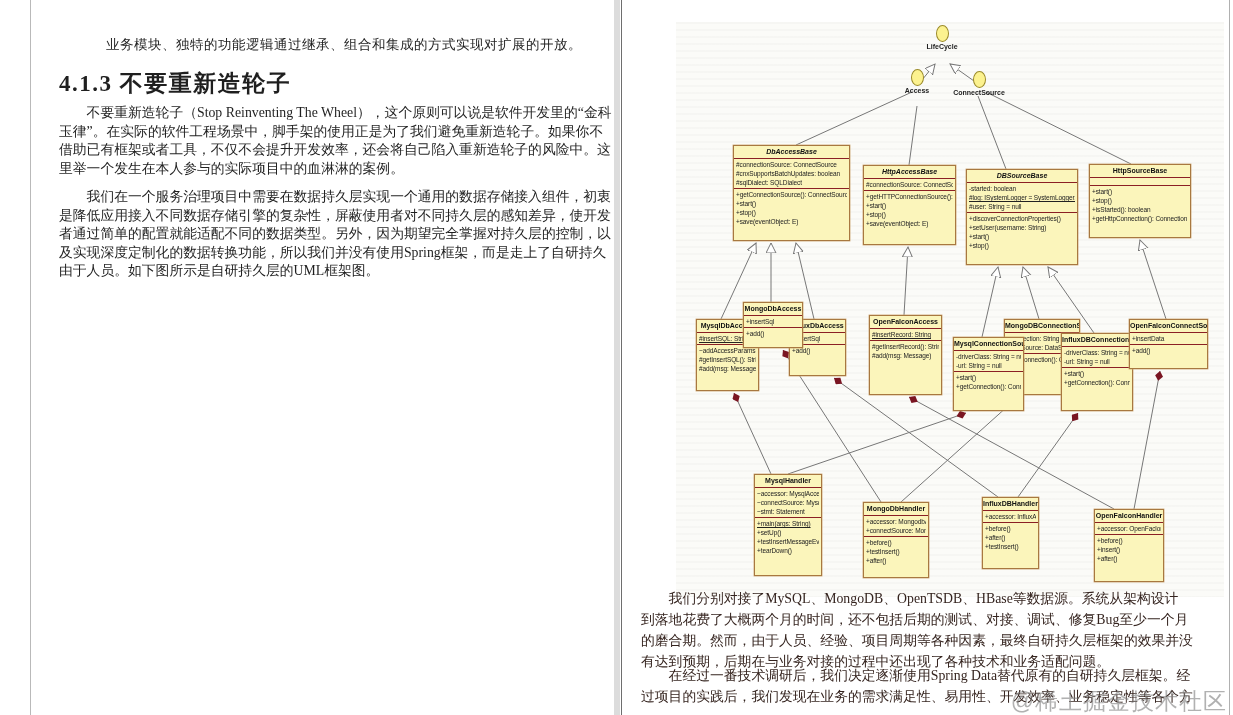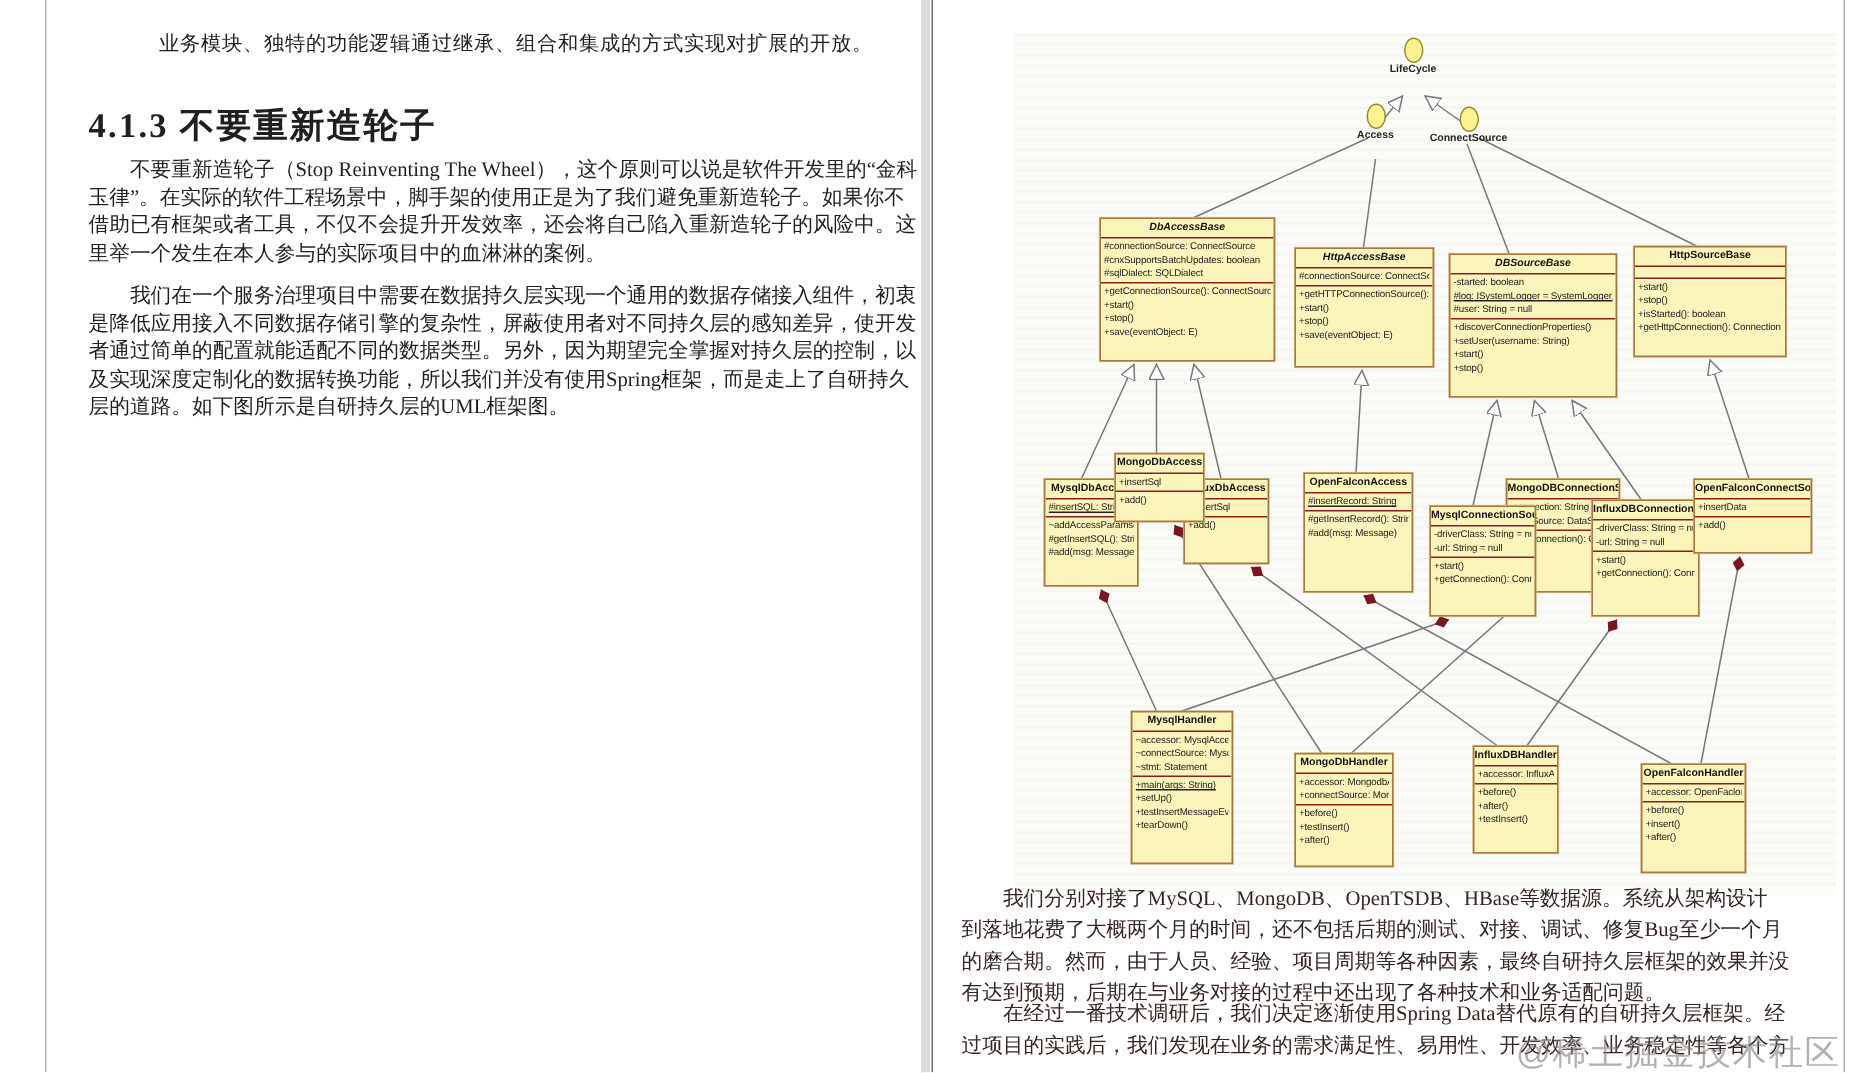--- a/index.html
+++ b/index.html
@@ -2,21 +2,21 @@
 <html><head>
 <meta charset="utf-8">
 <style>
   html,body{margin:0;padding:0;background:#ffffff;}
   .stage{position:relative;width:1233px;height:715px;overflow:hidden;background:#fff;
          font-family:"Liberation Serif","DejaVu Serif",serif;color:#1f1f1f;}
   .page{position:absolute;top:0;bottom:0;background:#fff;}
   .page.left{left:30px;width:583px;border-left:1px solid #b9b9b9;border-right:1px solid #6e6e6e;}
   .spine{position:absolute;top:0;bottom:0;left:614px;width:6px;background:#dcdcdc;}
   .page.right{left:621px;width:607px;border-left:1px solid #6e6e6e;border-right:1px solid #b0b0b0;}
-  .intro{position:absolute;left:75px;top:20px;font-size:13.5px;letter-spacing:.5px;white-space:nowrap;text-align:center;}
+  .intro{position:absolute;left:75px;top:36px;font-size:13.5px;letter-spacing:.5px;white-space:nowrap;text-align:center;}
   .heading{position:absolute;left:28px;top:68px;margin:0;font-size:23px;font-weight:bold;letter-spacing:1.5px;}
   .para{position:absolute;margin:0;font-size:13.8px;line-height:18.5px;white-space:pre-line;text-indent:2em;}
   .page.left .para{left:28px;width:562px;}
   #lp1{top:104px;}
   #lp2{top:188px;}
   .para.rp{left:19px;width:574px;line-height:21px;color:#35241f;}
   #rp1{top:588px;}
   #rp2{top:665px;}
   .watermark{position:absolute;right:2px;top:686px;font-size:23px;letter-spacing:1px;
              color:rgba(125,125,125,.6);font-family:"Liberation Sans",sans-serif;z-index:9;}
@@ -46,21 +46,21 @@
     <div class="intro">业务模块、独特的功能逻辑通过继承、组合和集成的方式实现对扩展的开放。</div>
     <h2 class="heading">4.1.3 不要重新造轮子</h2>
     <p class="para" id="lp1">不要重新造轮子（Stop Reinventing The Wheel），这个原则可以说是软件开发里的“金科
 玉律”。在实际的软件工程场景中，脚手架的使用正是为了我们避免重新造轮子。如果你不
 借助已有框架或者工具，不仅不会提升开发效率，还会将自己陷入重新造轮子的风险中。这
 里举一个发生在本人参与的实际项目中的血淋淋的案例。</p>
     <p class="para" id="lp2">我们在一个服务治理项目中需要在数据持久层实现一个通用的数据存储接入组件，初衷
 是降低应用接入不同数据存储引擎的复杂性，屏蔽使用者对不同持久层的感知差异，使开发
 者通过简单的配置就能适配不同的数据类型。另外，因为期望完全掌握对持久层的控制，以
 及实现深度定制化的数据转换功能，所以我们并没有使用Spring框架，而是走上了自研持久
-层的道路。如下图所示是自研持久层的UML框架图。</p>
+由于人员。如下图所示是自研持久层的UML框架图。</p>
   </div>
   <div class="spine"></div>
   <div class="page right">
     <div class="diagram">
         <svg width="548" height="575" viewBox="0 0 548 575">
           <defs>
             <marker id="mtri" markerUnits="userSpaceOnUse" markerWidth="13" markerHeight="11" refX="10" refY="5" orient="auto">
               <path d="M0,0 L10,5 L0,10 Z" fill="#ffffff" stroke="#777777" stroke-width="1"></path>
             </marker>
             <marker id="mdia" markerUnits="userSpaceOnUse" markerWidth="12" markerHeight="9" refX="10" refY="4" orient="auto">

